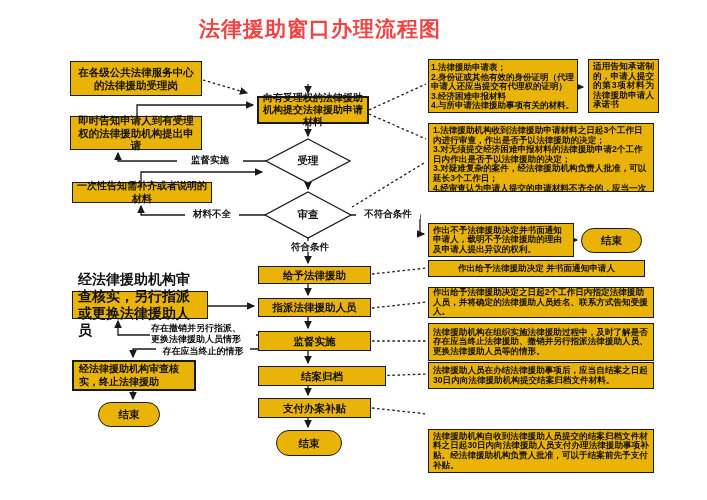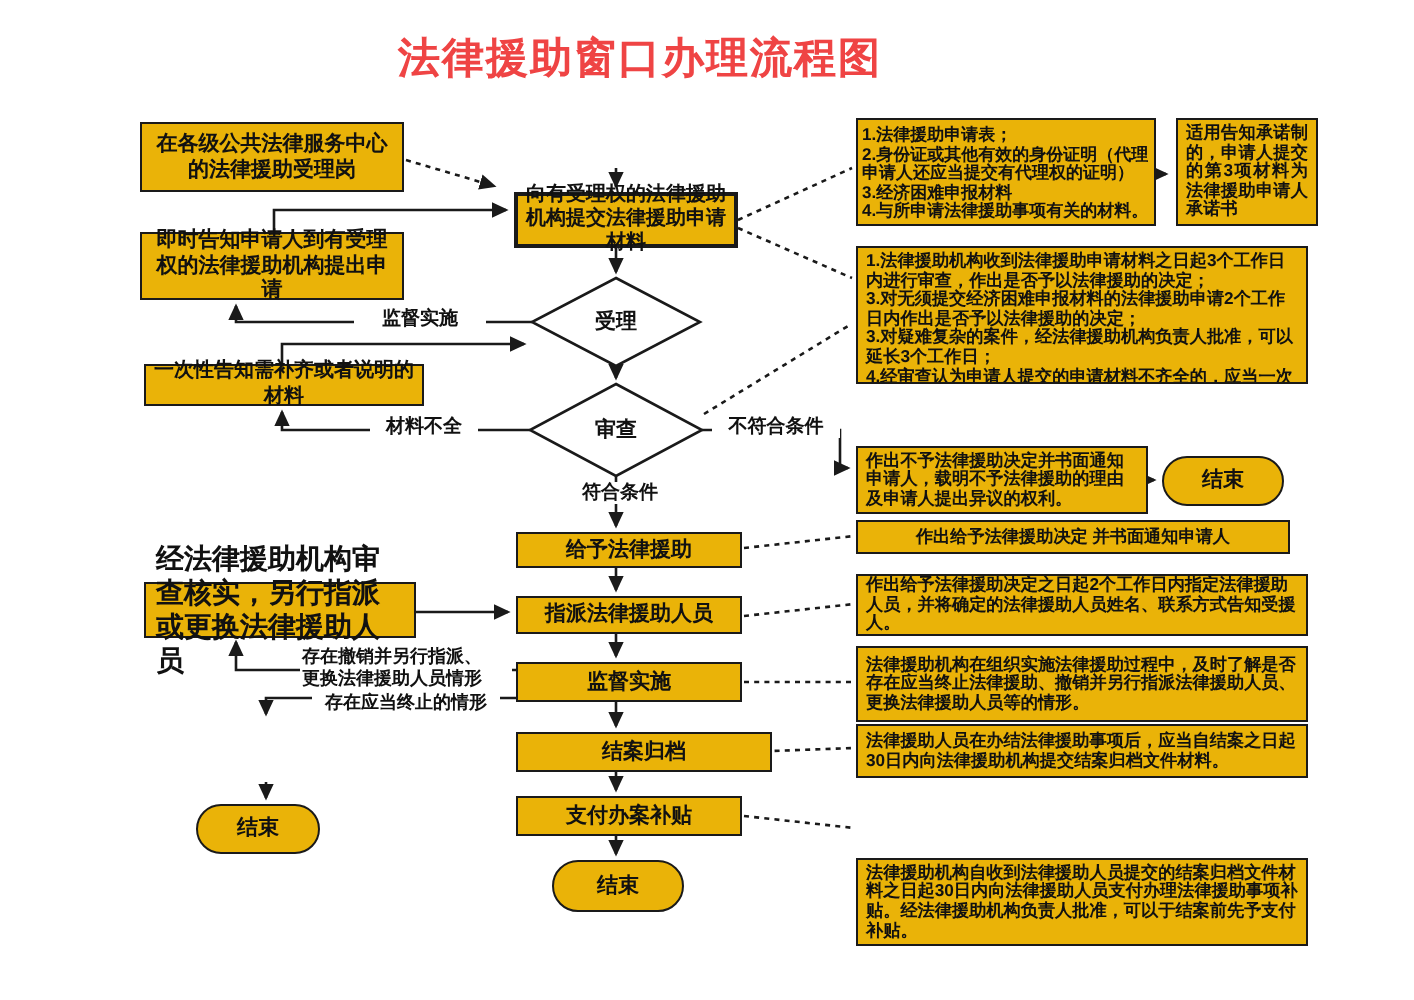--- a/index.html
+++ b/index.html
@@ -87,20 +87,21 @@
 
       <polygon points="308,139 350,161 308,183 266,161" fill="#fff"></polygon>
       <polygon points="308,192 351,215 308,238 265,215" fill="#fff"></polygon>
     </g>
   </svg>
 
   <div class="box" style="left:70px;top:61px;width:132px;height:35px;">在各级公共法律服务中心的法律援助受理岗</div>
   <div class="box" style="left:70px;top:116px;width:132px;height:34px;">即时告知申请人到有受理权的法律援助机构提出申请</div>
   <div class="box" style="left:72px;top:182px;width:140px;height:21px;font-size:10px;">一次性告知需补齐或者说明的材料</div>
   <div class="box leftalign" style="left:72px;top:291px;width:136px;height:28px;font-size:14px;">经法律援助机构审查核实，另行指派或更换法律援助人员</div>
+  <div class="box leftalign thick" style="left:72px;top:360px;width:124px;height:31px;font-size:10px;">经法律援助机构审查核实，终止法律援助</div>
   <div class="box stadium" style="left:98px;top:402px;width:62px;height:25px;">结束</div>
 
   <div class="box thick" style="left:257px;top:96px;width:112px;height:28px;font-size:10px;">向有受理权的法律援助机构提交法律援助申请材料</div>
   <div class="nodelabel" style="left:278px;top:150px;width:60px;height:22px;">受理</div>
   <div class="nodelabel" style="left:278px;top:204px;width:60px;height:22px;">审查</div>
   <div class="box" style="left:258px;top:266px;width:113px;height:18px;">给予法律援助</div>
   <div class="box" style="left:258px;top:298px;width:113px;height:19px;">指派法律援助人员</div>
   <div class="box" style="left:258px;top:331px;width:113px;height:20px;">监督实施</div>
   <div class="box" style="left:258px;top:366px;width:128px;height:20px;">结案归档</div>
   <div class="box" style="left:258px;top:398px;width:113px;height:20px;">支付办案补贴</div>

